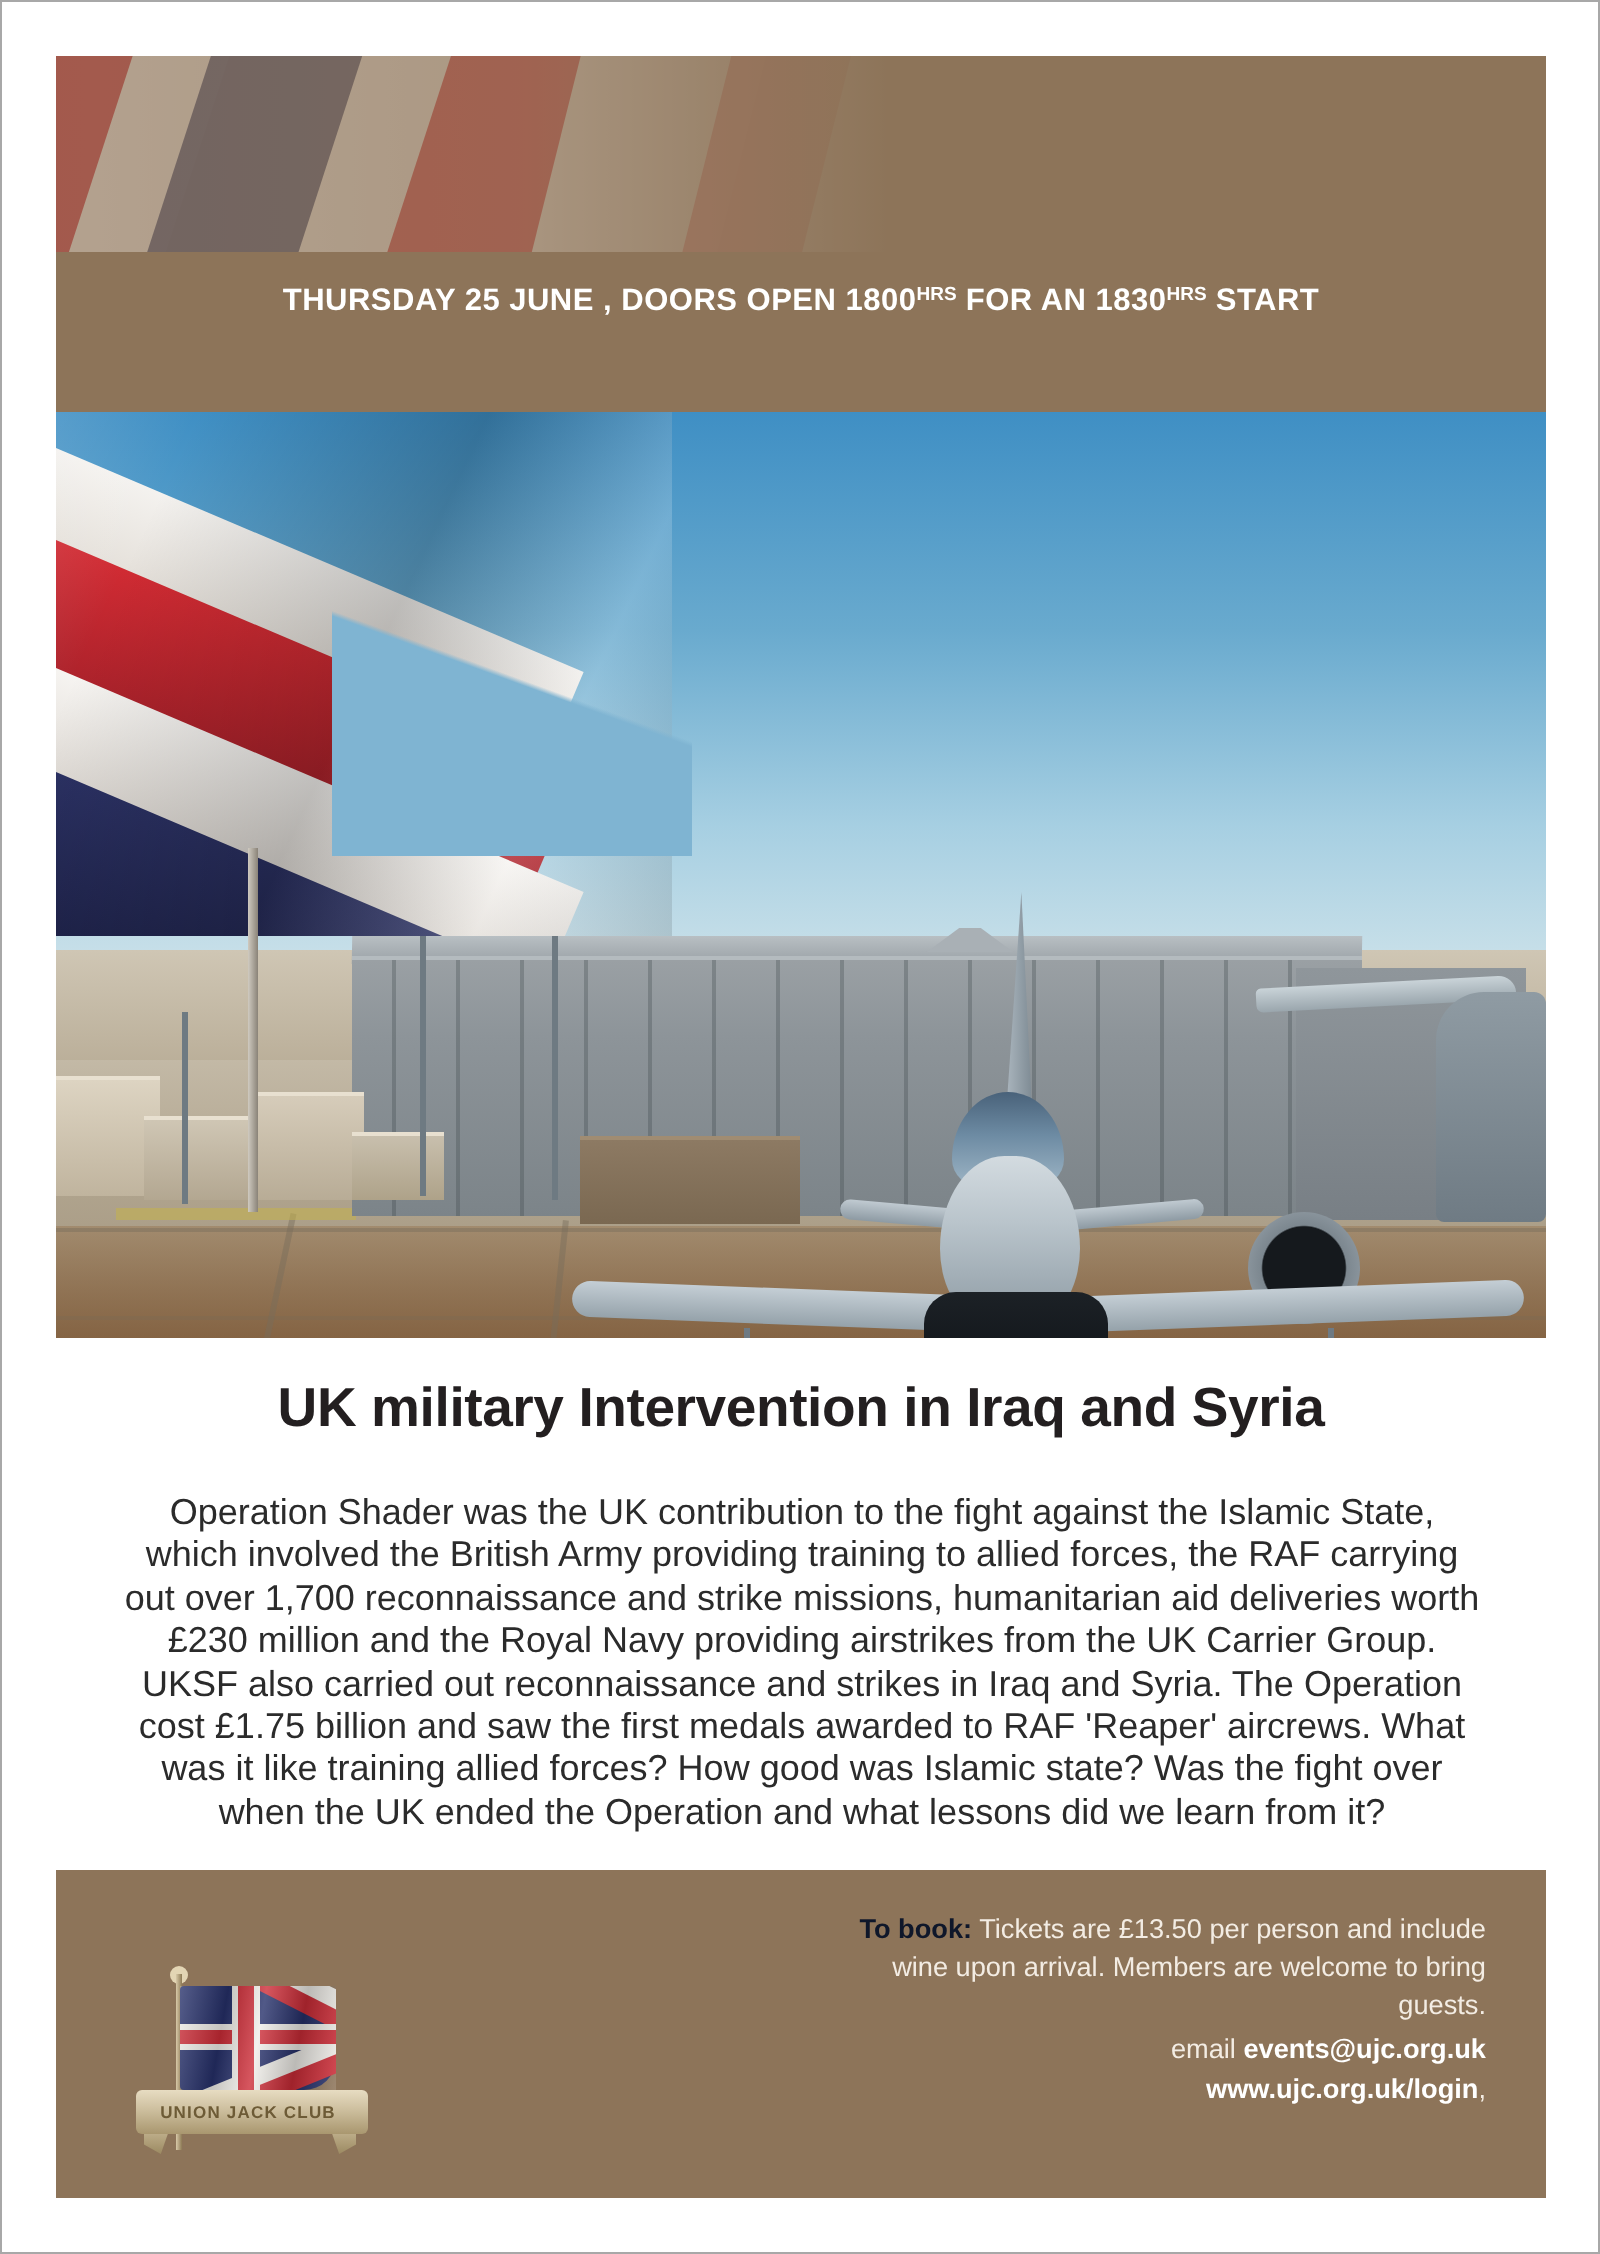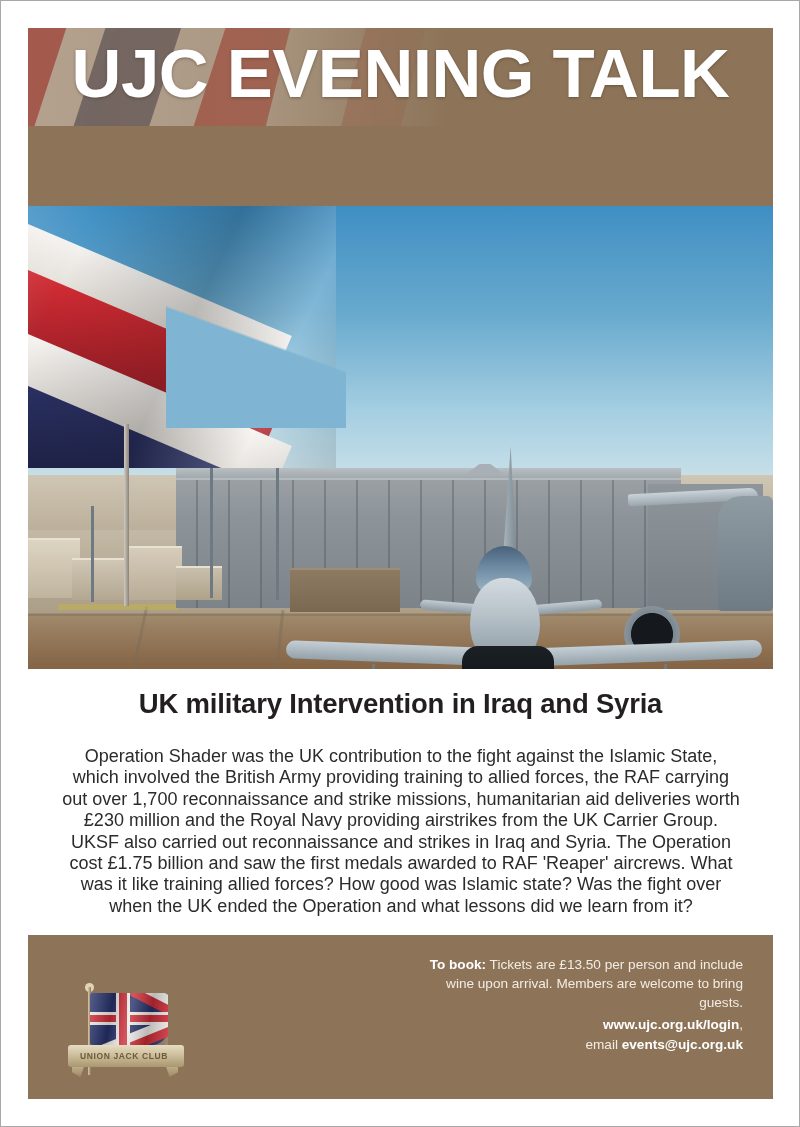--- a/index.html
+++ b/index.html
@@ -390,21 +390,21 @@
   .booking-block {
     position: absolute;
     right: 30px;
     top: 20px;
     width: 330px;
     text-align: right;
     color: #f3ece3;
     font-size: 13.6px;
     line-height: 19px;
   }
-  .booking-block b { font-weight: bold; color: #ffffff; }
+  .booking-block b { font-weight: bold; color: #0f172a; }
   .contact-block {
     position: absolute;
     right: 30px;
     top: 80px;
     width: 330px;
     text-align: right;
     color: #f3ece3;
     font-size: 13.6px;
     line-height: 19.5px;
   }
@@ -484,22 +484,22 @@
       <div class="hfw-band hfw-w1"></div>
       <div class="hfw-band hfw-n1"></div>
       <div class="hfw-band hfw-w2"></div>
       <div class="hfw-band hfw-r2"></div>
       <div class="hfw-band hfw-w3"></div>
       <div class="hfw-band hfw-r3"></div>
       <div class="hfw-band hfw-w4"></div>
       <div class="hfw-fade"></div>
     </div>
 
-    <div class="poster-title">UJC EVENING TALK</div>
-
+
+    <div class="date-line"><span>THURSDAY 25 JUNE , DOORS OPEN 1800</span><sup>HRS</sup><span> FOR AN 1830</span><sup>HRS</sup><span> START</span></div>
 
   </div>
 
   <div class="photo">
 
     <div class="sky"></div>
     <div class="apron-far"></div>
     <div class="apron"></div>
     <div class="apron-dirt"></div>
 
@@ -605,18 +605,18 @@
       </div>
       <div class="logo-scroll-tail-l"></div>
       <div class="logo-scroll-tail-r"></div>
       <div class="logo-scroll"></div>
       <div class="logo-scroll-txt">UNION JACK CLUB</div>
     </div>
 
     <div class="booking-block"><b>To book:</b><span> Tickets are £13.50 per person and include wine upon arrival. Members are welcome to bring guests.</span></div>
 
     <div class="contact-block">
+      <div><span>email </span><b>events@ujc.org.uk</b></div>
       <div><b>www.ujc.org.uk/login</b><span>,</span></div>
-      <div><span>email </span><b>events@ujc.org.uk</b></div>
     </div>
   </div>
 
 </div>
 
 </body></html>

